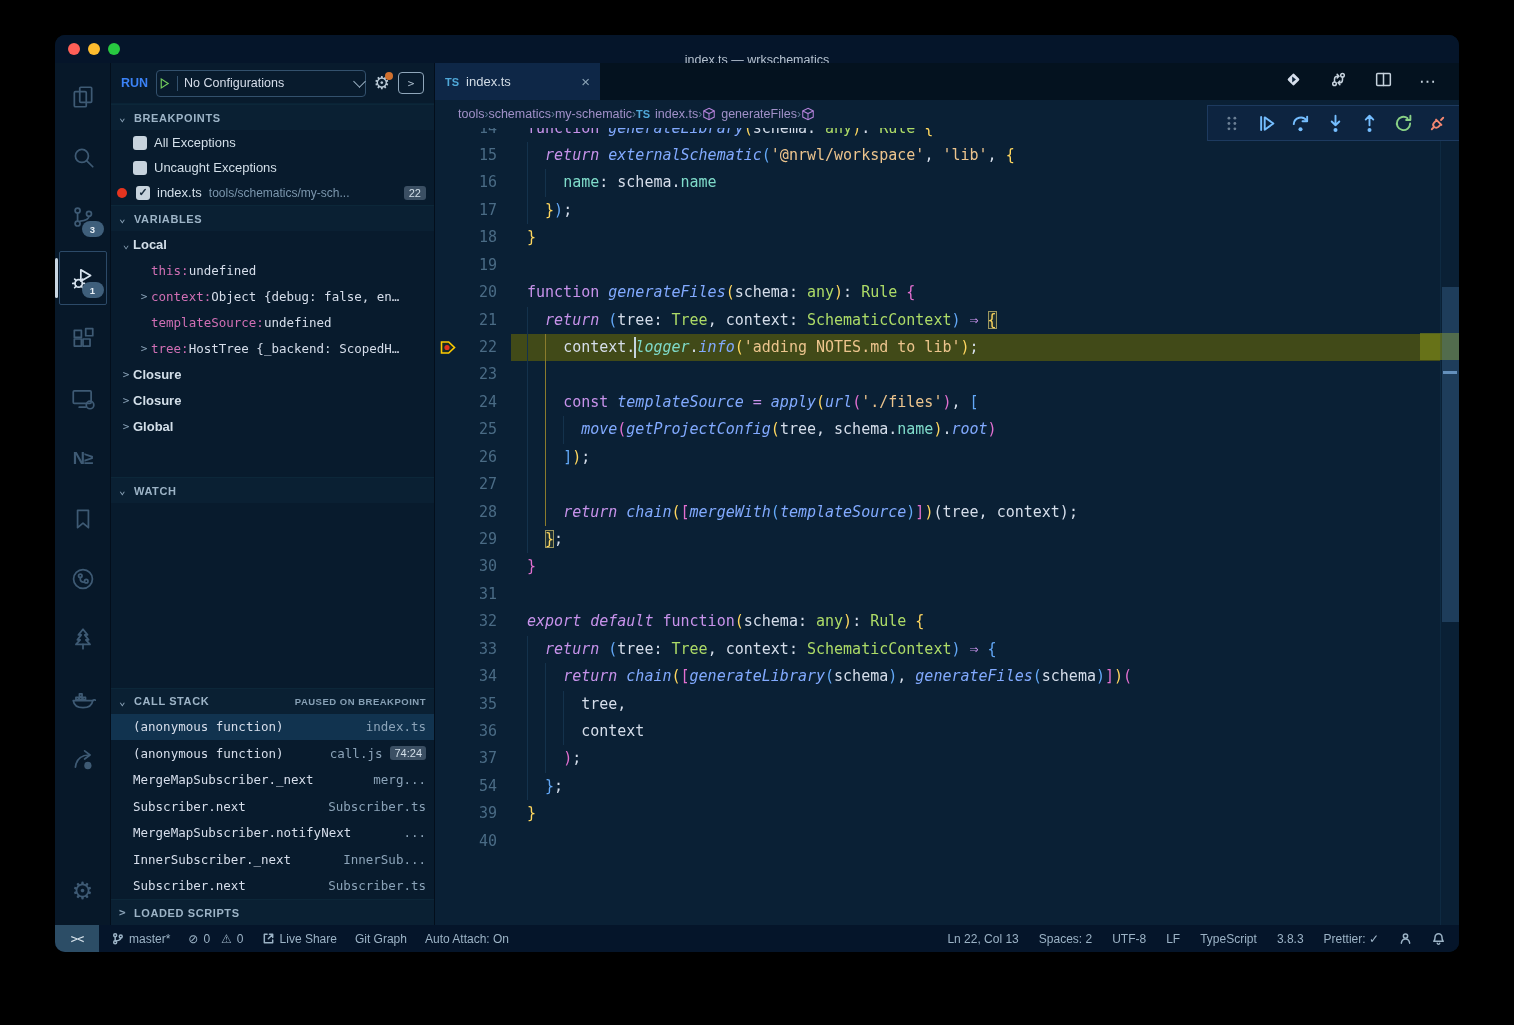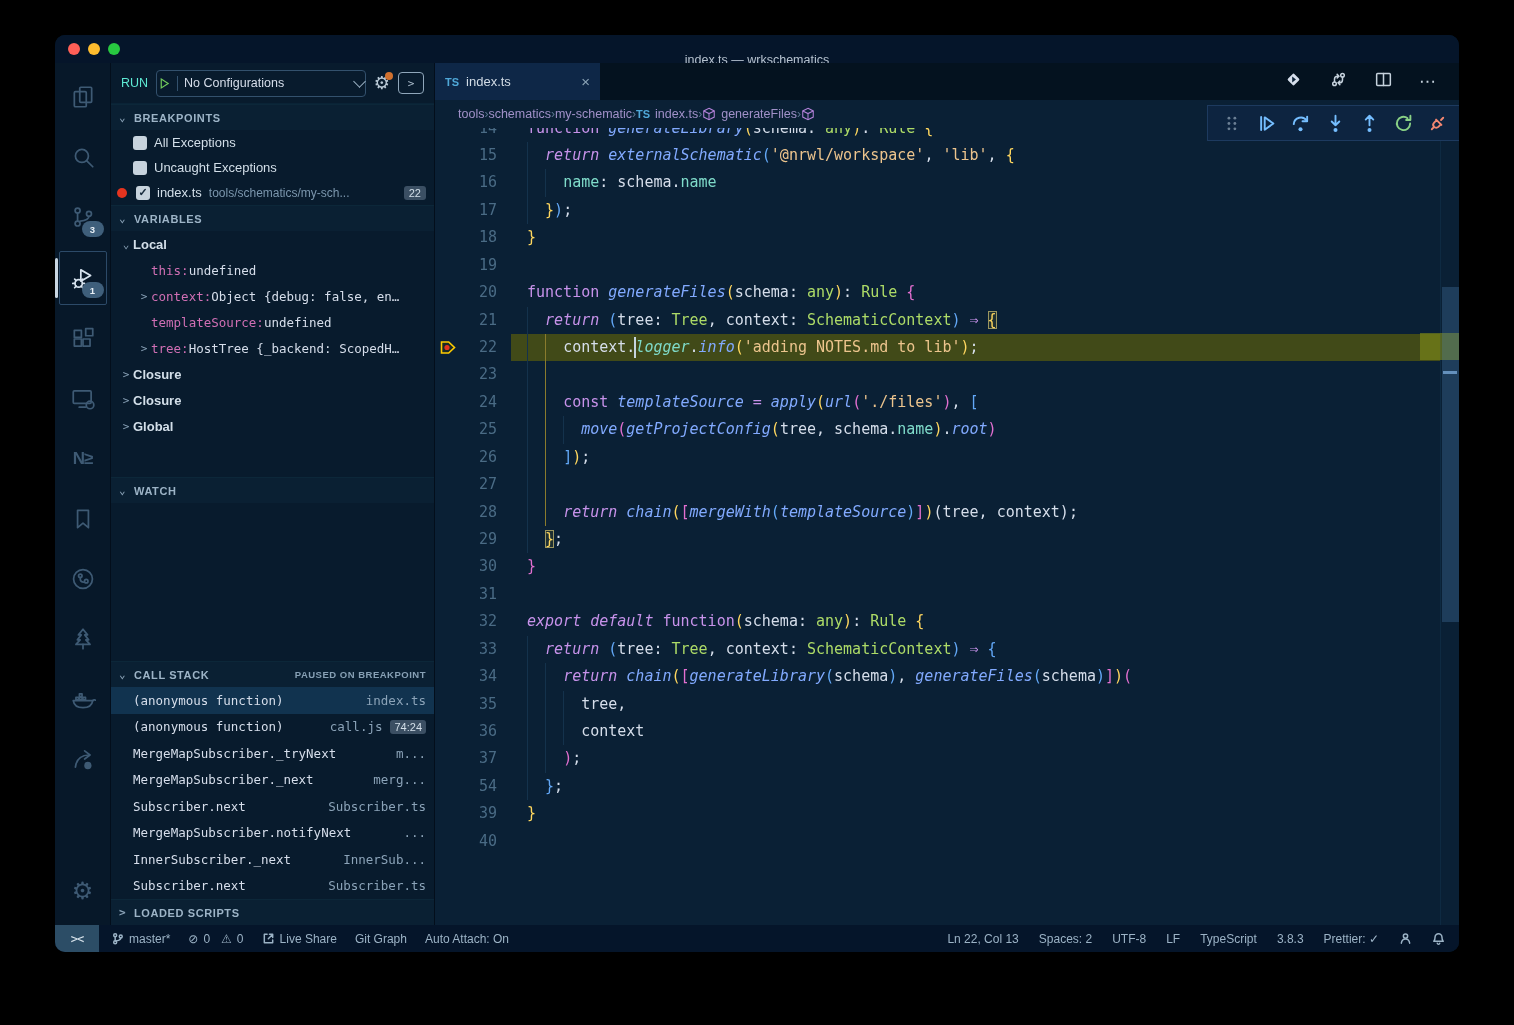--- a/index.html
+++ b/index.html
@@ -20,21 +20,21 @@
   .ab-item.active{color:#d7e3ee;border:1px solid #2c4a68;border-radius:2px;}
   .ab-item.active::before{content:"";position:absolute;left:-5px;top:6px;bottom:6px;width:3px;background:#c9d6e2;border-radius:2px;}
   .ab-badge{position:absolute;right:2px;bottom:6px;min-width:16px;height:16px;border-radius:9px;background:#3f5f7b;color:#e8eff5;
     font-size:9.5px;font-weight:bold;display:flex;align-items:center;justify-content:center;padding:0 3px;}
   .ab-spacer{flex:1;}
   .nx{font-size:17px;font-weight:bold;letter-spacing:-1px;}
   .gear-glyph{font-size:24px;line-height:1;}
   
   .sidebar{width:323px;background:#081b2d;flex:0 0 auto;display:flex;flex-direction:column;font-size:13px;color:#c6d5e3;border-left:1px solid #030e1b;min-height:0;}
   .runbar{height:40px;flex:0 0 auto;display:flex;align-items:center;padding:0 10px;gap:8px;border-bottom:1px solid #0a2336;}
-  .runbar .runlabel{color:#5eead4;font-size:12.5px;flex:0 0 auto;}
+  .runbar .runlabel{color:#3b82f6;font-size:12.5px;flex:0 0 auto;font-weight:bold;}
   .cfg{flex:1;height:25px;border:1px solid #335color;border:1px solid #33516d;border-radius:4px;display:flex;align-items:center;gap:6px;padding:0 1px;cursor:pointer;}
   .cfg-label{flex:1;color:#d6deeb;font-size:12.5px;white-space:nowrap;overflow:hidden;}
   .chev{width:8px;height:8px;border-right:1.6px solid #9db4c7;border-bottom:1.6px solid #9db4c7;transform:rotate(45deg);margin-top:-4px;flex:0 0 auto;}
   .gearwrap{position:relative;color:#b9c9d6;cursor:pointer;}
   .gearwrap .dot{position:absolute;right:-3px;top:-2px;width:8px;height:8px;border-radius:50%;background:#d0712f;}
   .consolebtn{width:24px;height:20px;border:1.4px solid #8fa6ba;border-radius:4px;color:#aebfce;font-size:11px;display:flex;align-items:center;justify-content:center;cursor:pointer;font-family:"DejaVu Sans Mono",monospace;}
   .sect-h{height:25px;flex:0 0 auto;display:flex;align-items:center;gap:5px;padding:0 8px;background:#0a2033;border-top:1px solid #0c2739;
     font-size:11px;font-weight:bold;letter-spacing:.6px;color:#9db4c7;cursor:pointer;}
   .sect-h .tw{font-family:"DejaVu Sans Mono",monospace;font-weight:bold;font-size:11px;color:#8ba3b8;display:inline-block;width:10px;}
   .sect-h .right{margin-left:auto;font-size:9.5px;color:#87a0b5;letter-spacing:.5px;}
@@ -301,24 +301,20 @@
           <div class="csrow sel">
             <span class="cs-fn">(anonymous function)</span>
             <span class="cs-file">index.ts</span>
           </div>
           <div class="csrow">
             <span class="cs-fn">(anonymous function)</span>
             <span class="cs-file">call.js</span>
             <span class="cs-badge">74:24</span>
           </div>
           <div class="csrow">
-            <span class="cs-fn">MergeMapSubscriber._tryNext</span>
-            <span class="cs-file">m...</span>
-          </div>
-          <div class="csrow">
             <span class="cs-fn">MergeMapSubscriber._next</span>
             <span class="cs-file">merg...</span>
           </div>
           <div class="csrow">
             <span class="cs-fn">Subscriber.next</span>
             <span class="cs-file">Subscriber.ts</span>
           </div>
           <div class="csrow">
             <span class="cs-fn">MergeMapSubscriber.notifyNext</span>
             <span class="cs-file">...</span>

